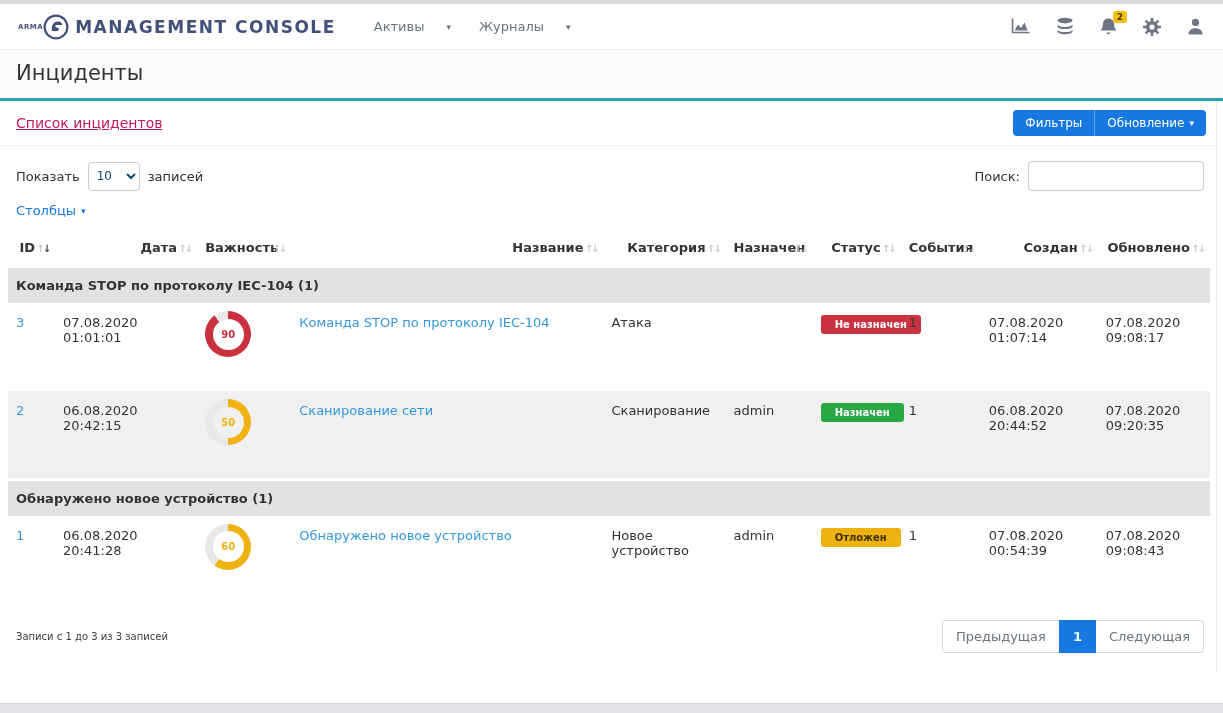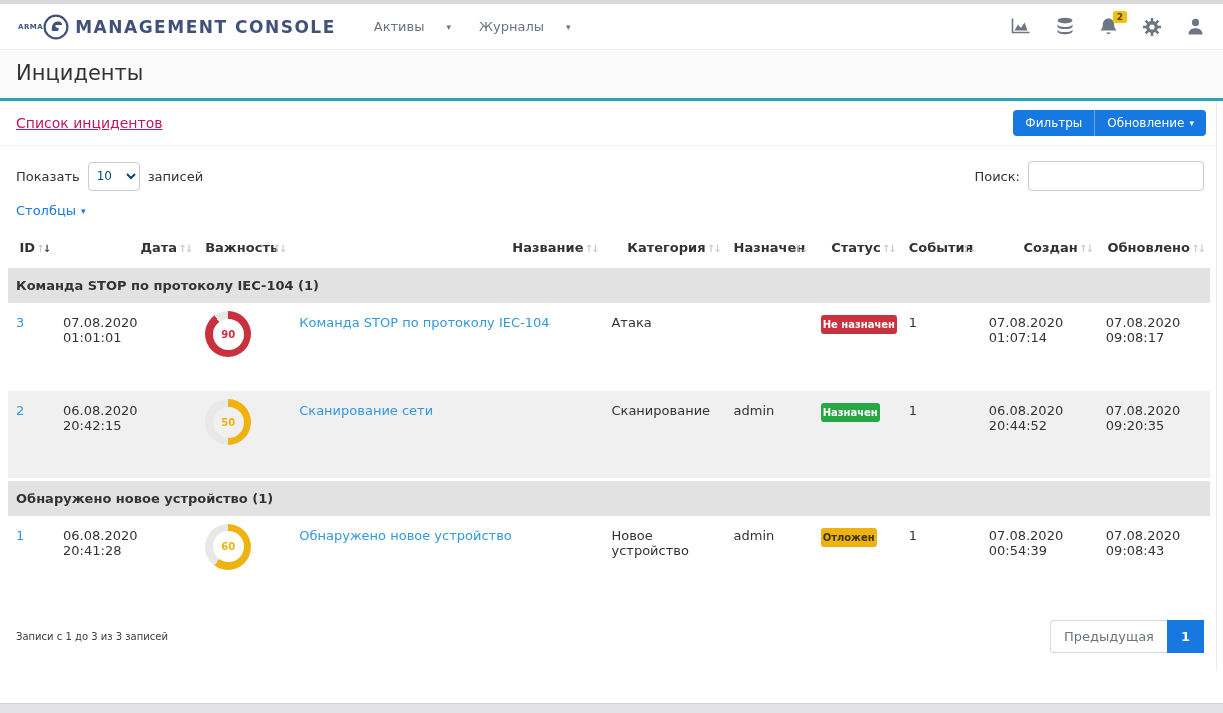--- a/index.html
+++ b/index.html
@@ -90,21 +90,21 @@
     width: 46px; height: 46px; border-radius: 50%; margin-top: -4px;
     display: flex; align-items: center; justify-content: center; background: #e8e8e8;
   }
   .donut-hole {
     width: 31px; height: 31px; border-radius: 50%; background: #fff;
     display: flex; align-items: center; justify-content: center;
     font-size: 10px; font-weight: bold;
   }
   tr.data-row.striped .donut-hole { background: #f0f0f0; }
   .badge {
-    display: inline-block; font-size: 10px; font-weight: bold; padding: 4px 2px;
+    display: inline-block; font-size: 10px; font-weight: bold; padding: 4px 14px;
     border-radius: 3px; white-space: nowrap;
   }
   
   .card-footer {
     display: flex; align-items: center; justify-content: space-between;
     padding: 16px 12px 18px 16px;
   }
   .records-info { font-size: 10px; color: #3c3c3c; }
   .pagination { display: flex; }
   .page-item {
@@ -312,17 +312,18 @@
         <td>07.08.2020 09:08:43</td>
       </tr>
     </tbody>
   </table>
 
   <div class="card-footer">
     <div class="records-info">Записи с 1 до 3 из 3 записей</div>
     <div class="pagination">
       <button class="page-item prev">Предыдущая</button>
       <button class="page-item active">1</button>
+      <button class="page-item next">Следующая</button>
     </div>
   </div>
 </div>
 
 <div class="bottom-strip"></div>
 
 </body></html>

